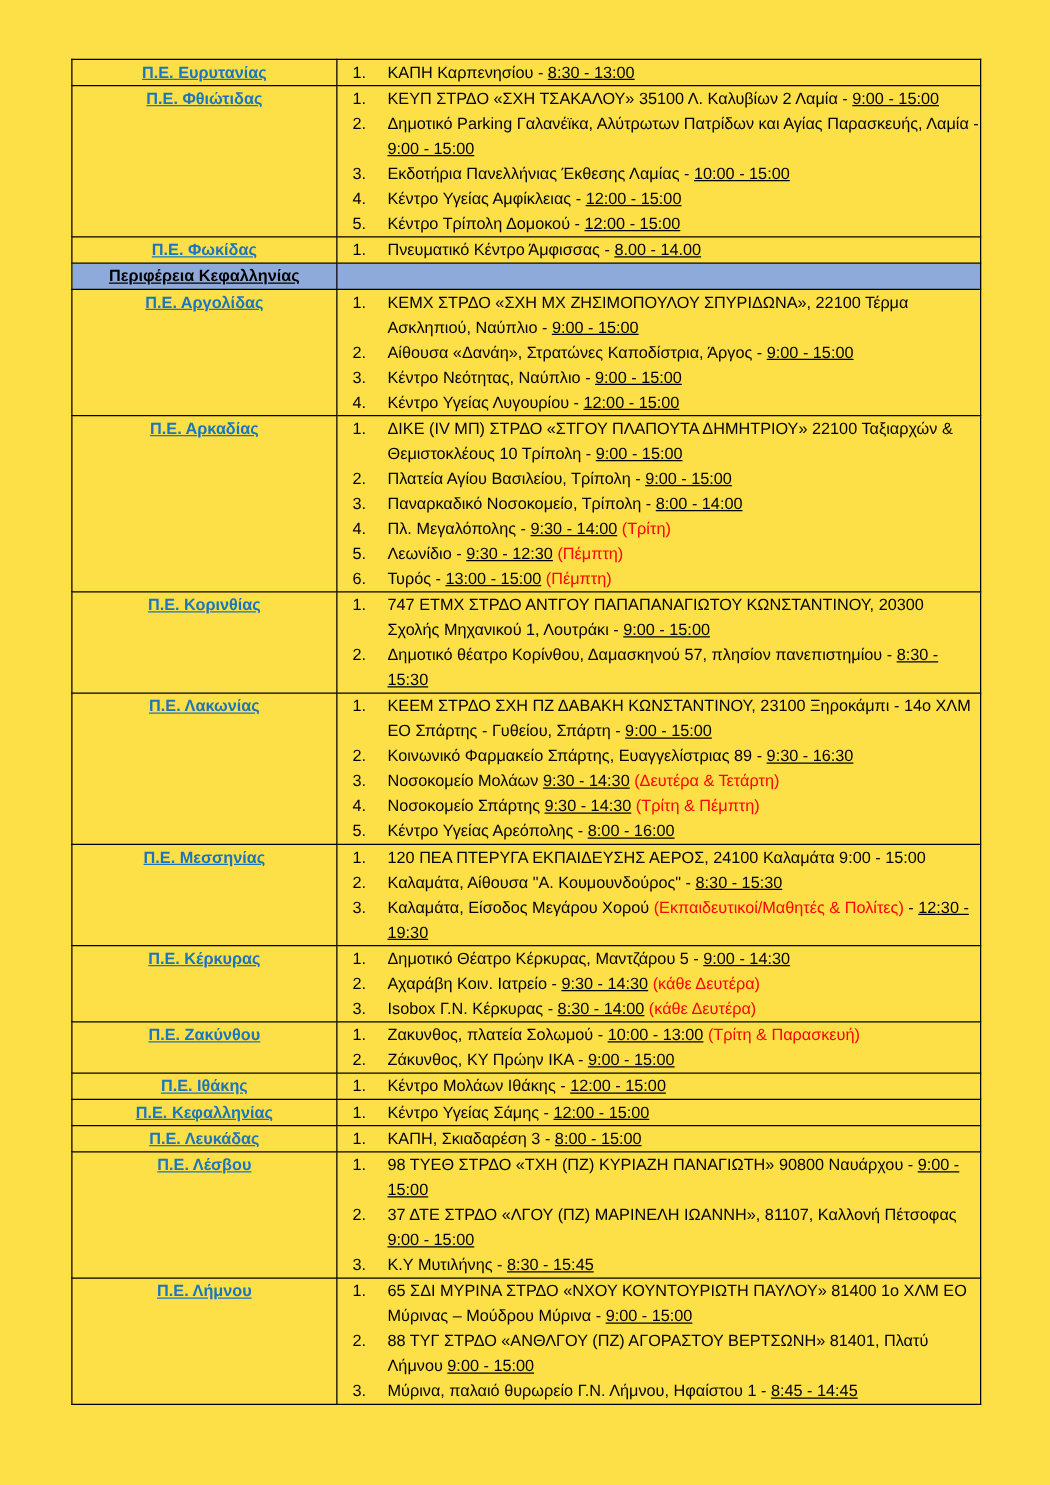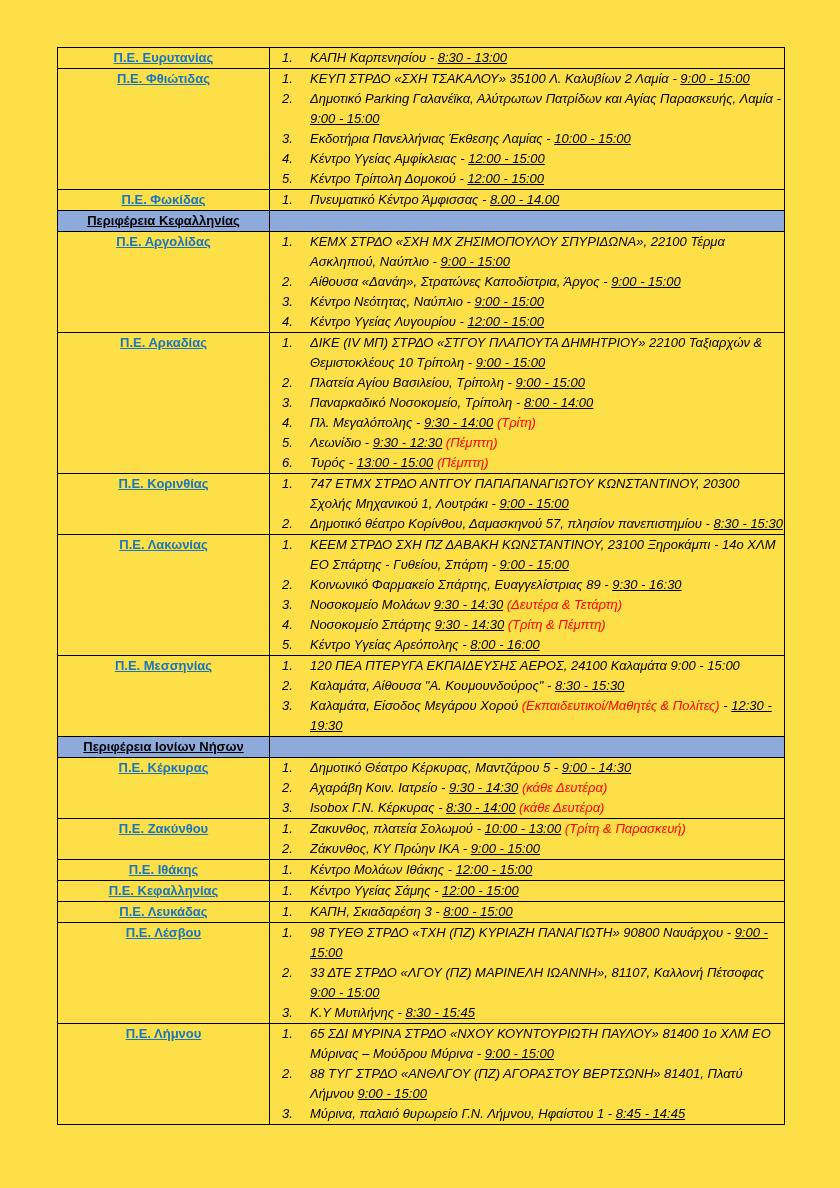--- a/index.html
+++ b/index.html
@@ -53,21 +53,20 @@
   ol.loc-list {
     margin: 0;
     padding: 0;
     list-style: none;
     counter-reset: li;
   }
   ol.loc-list li {
     counter-increment: li;
     position: relative;
     padding-left: 40px;
-    font-style: italic;
   }
   ol.loc-list li::before {
     content: counter(li) ".";
     position: absolute;
     left: 12px;
   }
   .time { text-decoration: underline; }
   .day-note { color: var(--red-color, #FF0000); }
   .txt { color: #000000; }
 </style>
@@ -161,24 +160,20 @@
         <tr>
           <td class="left-cell"><a class="region-link">Π.Ε. Μεσσηνίας</a></td>
           <td class="right-cell">
             <ol class="loc-list">
               <li><span class="txt">120 ΠΕΑ ΠΤΕΡΥΓΑ ΕΚΠΑΙΔΕΥΣΗΣ ΑΕΡΟΣ, 24100 Καλαμάτα 9:00 - 15:00</span></li>
               <li><span class="txt">Καλαμάτα, Αίθουσα "Α. Κουμουνδούρος" - </span><span class="time">8:30 - 15:30</span></li>
               <li><span class="txt">Καλαμάτα, Είσοδος Μεγάρου Χορού </span><span class="day-note">(Εκπαιδευτικοί/Μαθητές &amp; Πολίτες)</span><span class="txt"> - </span><span class="time">12:30 - 19:30</span></li>
             </ol>
           </td>
         </tr>
-        <tr class="banner-row">
-          <td class="left-cell"><span class="banner-label">Περιφέρεια Ιονίων Νήσων</span></td>
-          <td class="right-cell"></td>
-        </tr>
         <tr>
           <td class="left-cell"><a class="region-link">Π.Ε. Κέρκυρας</a></td>
           <td class="right-cell">
             <ol class="loc-list">
               <li><span class="txt">Δημοτικό Θέατρο Κέρκυρας, Μαντζάρου 5 - </span><span class="time">9:00 - 14:30</span></li>
               <li><span class="txt">Αχαράβη Κοιν. Ιατρείο - </span><span class="time">9:30 - 14:30</span><span class="day-note"> (κάθε Δευτέρα)</span></li>
               <li><span class="txt">Isobox Γ.Ν. Κέρκυρας - </span><span class="time">8:30 - 14:00</span><span class="day-note"> (κάθε Δευτέρα)</span></li>
             </ol>
           </td>
         </tr>
@@ -213,21 +208,21 @@
             <ol class="loc-list">
               <li><span class="txt">ΚΑΠΗ, Σκιαδαρέση 3 - </span><span class="time">8:00 - 15:00</span></li>
             </ol>
           </td>
         </tr>
         <tr>
           <td class="left-cell"><a class="region-link">Π.Ε. Λέσβου</a></td>
           <td class="right-cell">
             <ol class="loc-list">
               <li><span class="txt">98 ΤΥΕΘ ΣΤΡΔΟ «ΤΧΗ (ΠΖ) ΚΥΡΙΑΖΗ ΠΑΝΑΓΙΩΤΗ» 90800 Ναυάρχου - </span><span class="time">9:00 - 15:00</span></li>
-              <li><span class="txt">33 ΔΤΕ ΣΤΡΔΟ «ΛΓΟΥ (ΠΖ) ΜΑΡΙΝΕΛΗ ΙΩΑΝΝΗ», 81107, Καλλονή Πέτσοφας </span><span class="time">9:00 - 15:00</span></li>
+              <li><span class="txt">37 ΔΤΕ ΣΤΡΔΟ «ΛΓΟΥ (ΠΖ) ΜΑΡΙΝΕΛΗ ΙΩΑΝΝΗ», 81107, Καλλονή Πέτσοφας </span><span class="time">9:00 - 15:00</span></li>
               <li><span class="txt">Κ.Υ Μυτιλήνης - </span><span class="time">8:30 - 15:45</span></li>
             </ol>
           </td>
         </tr>
         <tr>
           <td class="left-cell"><a class="region-link">Π.Ε. Λήμνου</a></td>
           <td class="right-cell">
             <ol class="loc-list">
               <li><span class="txt">65 ΣΔΙ ΜΥΡΙΝΑ ΣΤΡΔΟ «ΝΧΟΥ ΚΟΥΝΤΟΥΡΙΩΤΗ ΠΑΥΛΟΥ» 81400 1ο ΧΛΜ ΕΟ Μύρινας – Μούδρου Μύρινα - </span><span class="time">9:00 - 15:00</span></li>
               <li><span class="txt">88 ΤΥΓ ΣΤΡΔΟ «ΑΝΘΛΓΟΥ (ΠΖ) ΑΓΟΡΑΣΤΟΥ ΒΕΡΤΣΩΝΗ» 81401, Πλατύ Λήμνου </span><span class="time">9:00 - 15:00</span></li>

